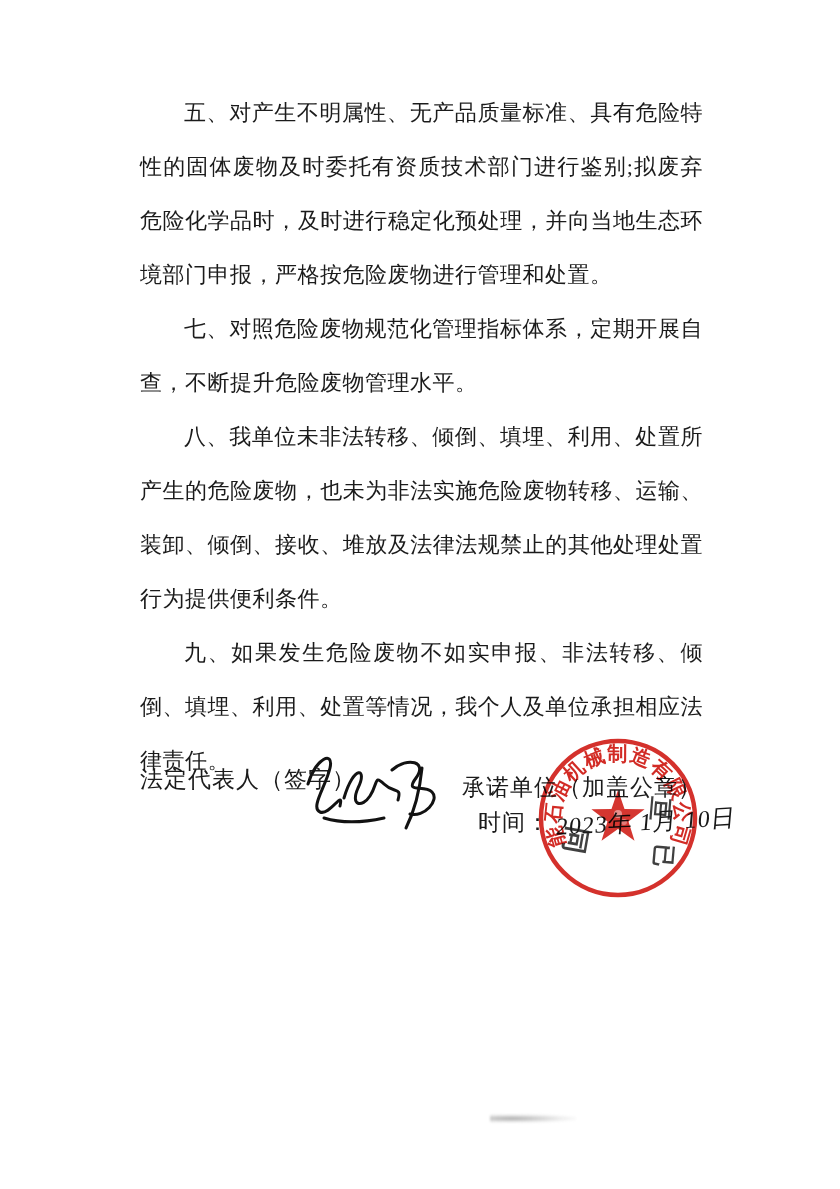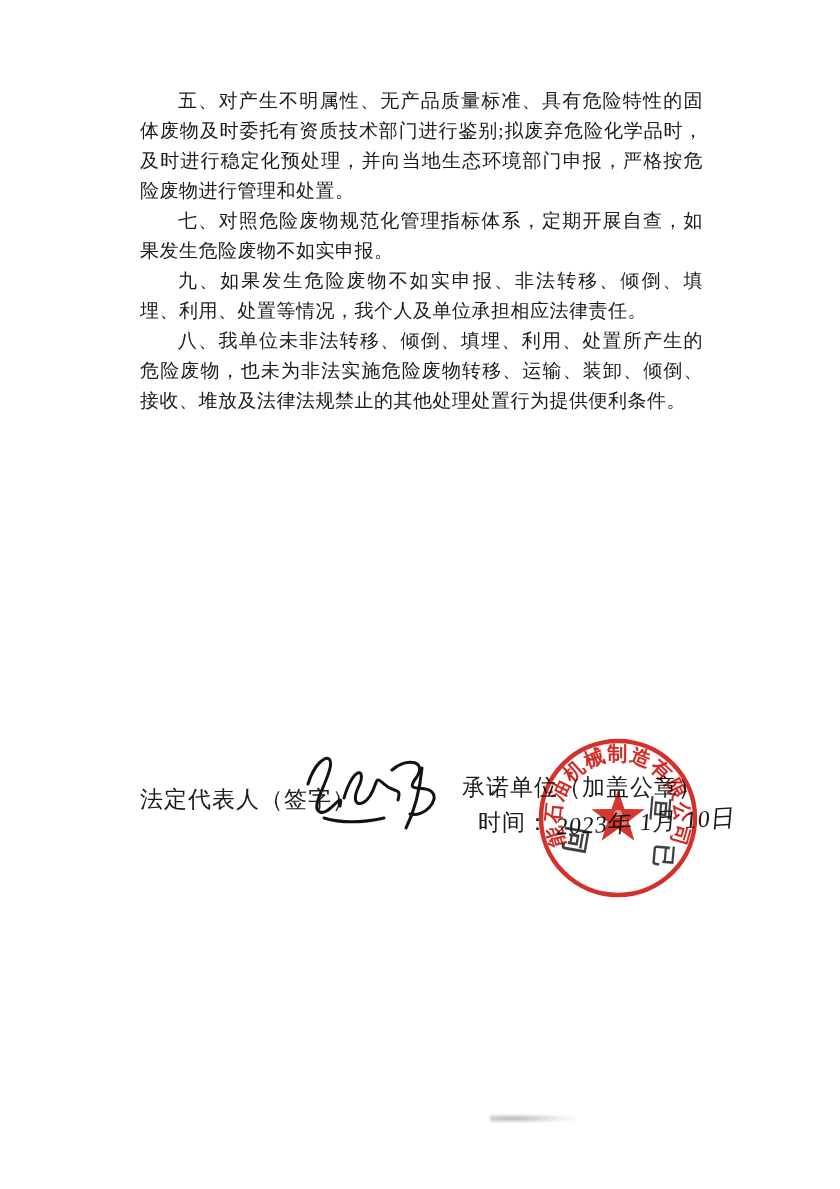--- a/index.html
+++ b/index.html
@@ -4,28 +4,28 @@
 <style>
   html,body{margin:0;padding:0;}
   body{
     width:840px;height:1189px;position:relative;background:#ffffff;
     font-family:"Liberation Serif","DejaVu Serif",serif;color:#1b1b1b;
     overflow:hidden;
   }
   .page{position:absolute;inset:0;background:#ffffff;}
   .body-text{
     position:absolute;left:140px;top:86px;width:563px;
-    font-size:19px;line-height:30px;text-align:justify;
+    font-size:22px;line-height:54px;text-align:justify;
     letter-spacing:0.5px;
   }
   .body-text p{margin:0;text-indent:2em;}
   .sig-label{
     position:absolute;font-size:23px;letter-spacing:1px;white-space:nowrap;
   }
-  .legal-rep{left:140px;top:784px;}
+  .legal-rep{left:140px;top:764px;}
   .unit{left:462px;top:772px;}
   .time-row{left:478px;top:806px;}
   .hand-date{
     display:inline-block;margin-left:6px;font-size:24px;font-weight:500;
     transform:rotate(-3deg) skewX(-8deg);letter-spacing:1px;color:#171717;
   }
   .signature-svg{position:absolute;left:300px;top:740px;width:160px;height:100px;}
   .seal-svg{
     position:absolute;left:534px;top:734px;width:168px;height:168px;
     mix-blend-mode:multiply;
@@ -48,23 +48,23 @@
     font-family:"Liberation Serif","DejaVu Serif",serif;
   }
 </style>
 </head>
 <body>
 
 <div class="page">
 
   <div class="body-text">
     <p>五、对产生不明属性、无产品质量标准、具有危险特性的固体废物及时委托有资质技术部门进行鉴别;拟废弃危险化学品时，及时进行稳定化预处理，并向当地生态环境部门申报，严格按危险废物进行管理和处置。</p>
-    <p>七、对照危险废物规范化管理指标体系，定期开展自查，如果发生危险废物不如实申报。</p>
+    <p>七、对照危险废物规范化管理指标体系，定期开展自查，不断提升危险废物管理水平。</p>
+    <p>八、我单位未非法转移、倾倒、填埋、利用、处置所产生的危险废物，也未为非法实施危险废物转移、运输、装卸、倾倒、接收、堆放及法律法规禁止的其他处理处置行为提供便利条件。</p>
     <p>九、如果发生危险废物不如实申报、非法转移、倾倒、填埋、利用、处置等情况，我个人及单位承担相应法律责任。</p>
-    <p>八、我单位未非法转移、倾倒、填埋、利用、处置所产生的危险废物，也未为非法实施危险废物转移、运输、装卸、倾倒、接收、堆放及法律法规禁止的其他处理处置行为提供便利条件。</p>
   </div>
 
   <div class="sig-label legal-rep">法定代表人（签字）</div>
 
   <div class="sig-label unit">承诺单位（加盖公章）</div>
 
   <div class="sig-label time-row">
     <span>时间：</span><span class="hand-date">2023年 1月 10日</span>
   </div>
 

